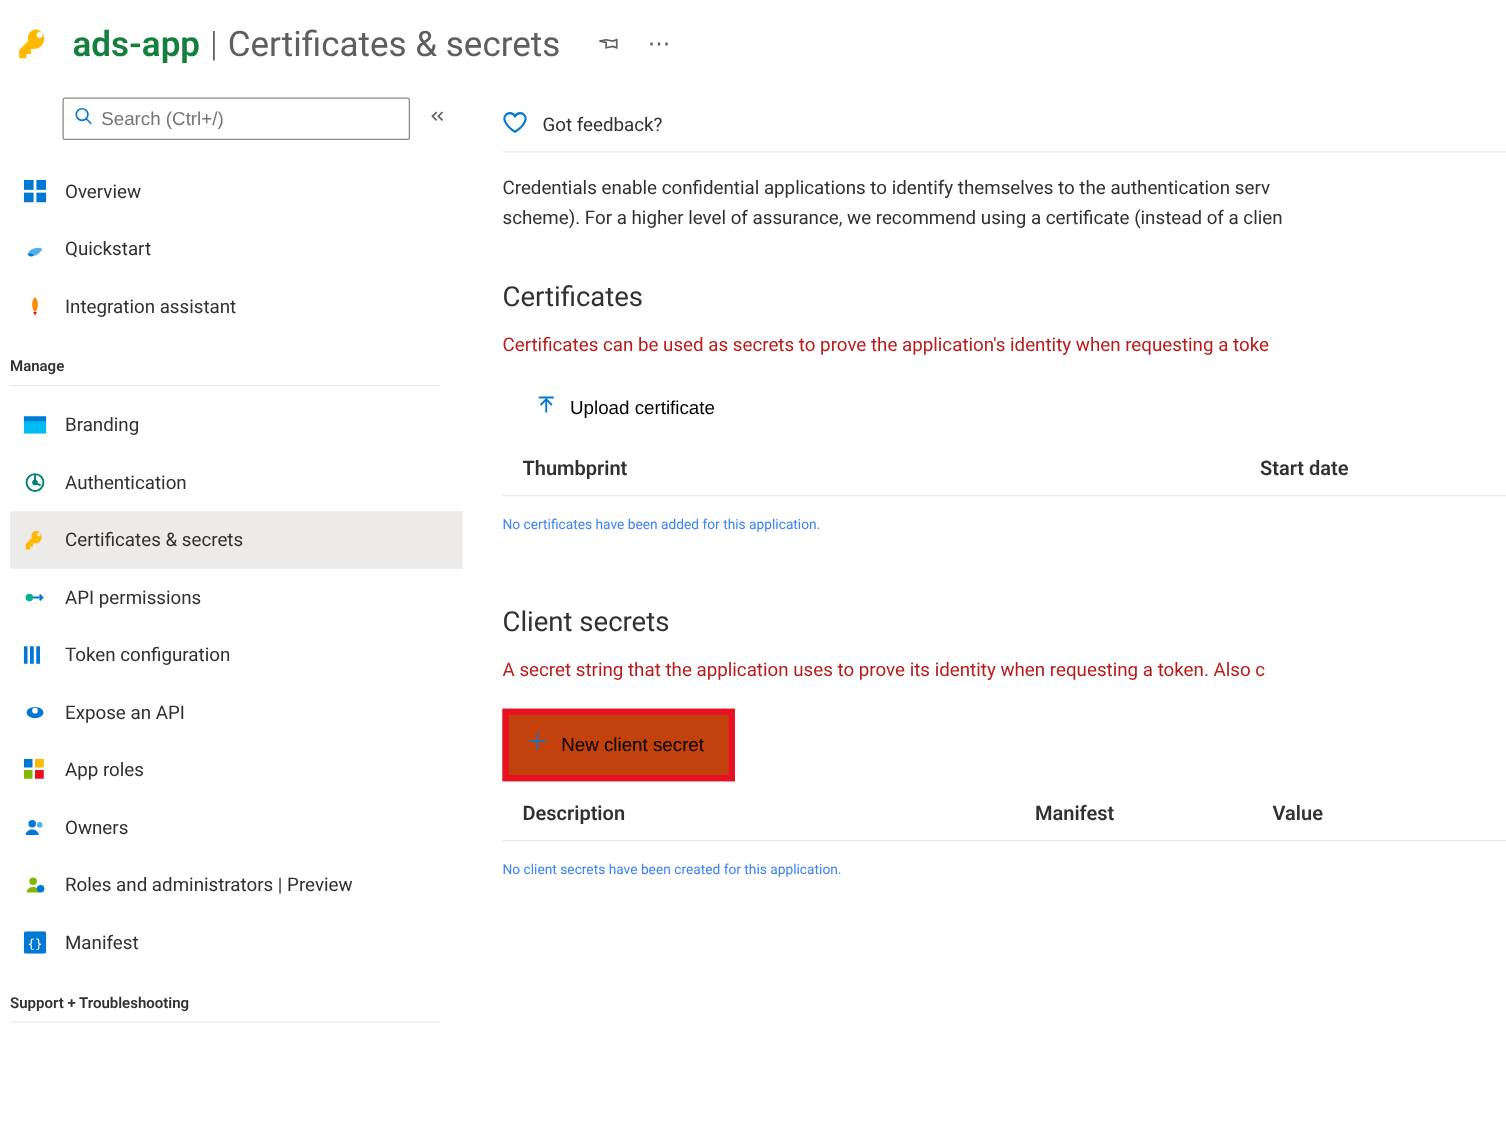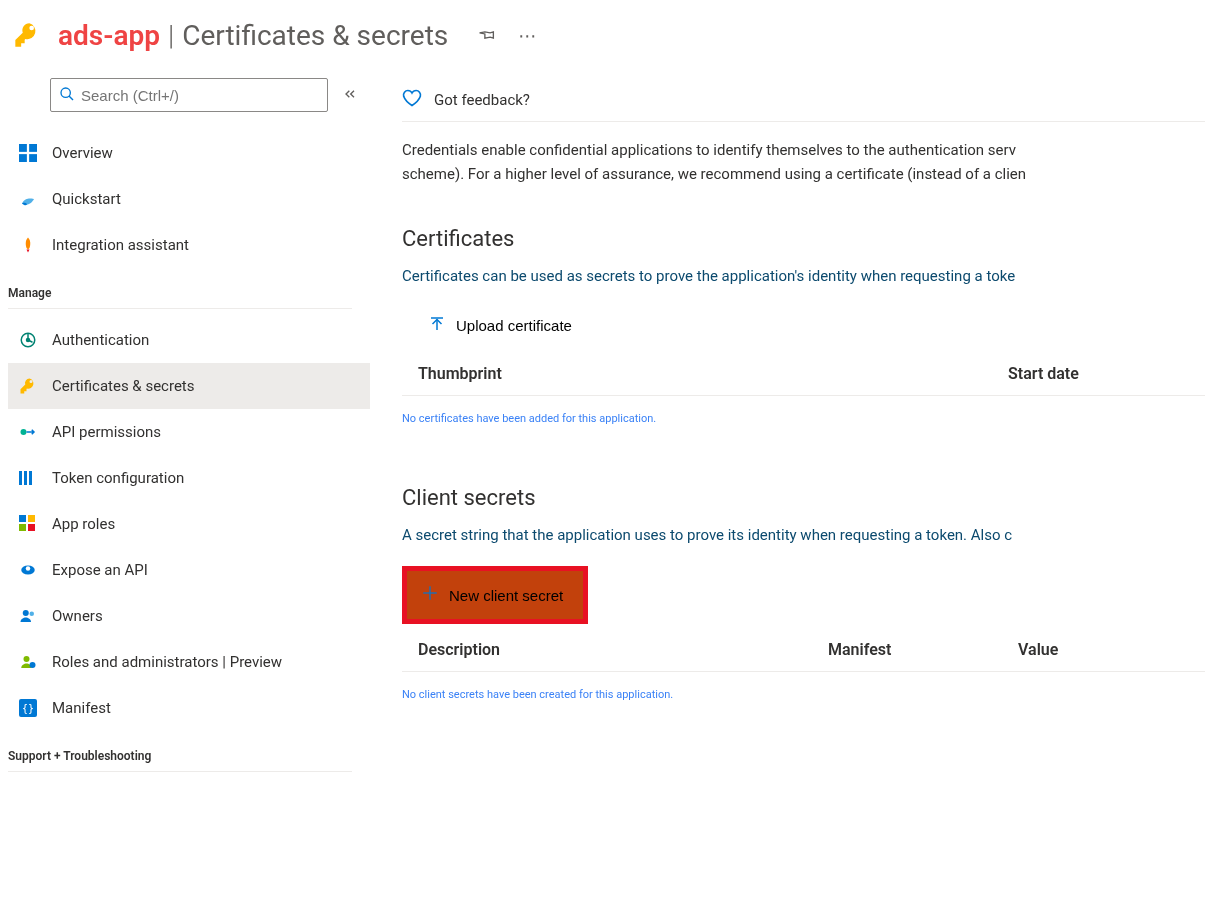--- a/index.html
+++ b/index.html
@@ -20,21 +20,21 @@
   .header-key-icon {
     width: 34px; height: 34px;
     margin-right: 14px;
     display: inline-flex;
     align-items: center;
     justify-content: center;
   }
   .header-title {
     font-size: 28px;
     font-weight: 600;
-    color: #ef4444;
+    color: #15803d;
   }
   .header-subtitle {
     font-size: 28px;
     font-weight: 400;
     color: #605e5c;
   }
   .header-sep {
     font-size: 28px;
     font-weight: 300;
     color: #605e5c;
@@ -147,21 +147,21 @@
   }
 
   .section-title {
     font-size: 22px;
     font-weight: 400;
     color: #323130;
     margin-bottom: 16px;
   }
   .section-desc {
     font-size: 15px;
-    color: #0c4a6e;
+    color: #b91c1c;
     margin-bottom: 22px;
     white-space: nowrap;
   }
 
   .action-btn {
     display: inline-flex;
     align-items: center;
     gap: 10px;
     padding: 8px 14px;
     cursor: pointer;
@@ -271,20 +271,29 @@
             <path fill="#e81123" d="M10 18l2 4 2-4z"></path>
           </svg>
       </span>
       <span>Integration assistant</span>
     </div>
 
     <div class="section-header">Manage</div>
 
     <div class="nav-item">
       <span class="nav-icon">
+        <svg width="18" height="14" viewBox="0 0 18 14">
+            <rect width="18" height="14" fill="#00bcf2"></rect>
+            <rect y="0" width="18" height="4" fill="#0078d4"></rect>
+          </svg>
+      </span>
+      <span>Branding</span>
+    </div>
+    <div class="nav-item">
+      <span class="nav-icon">
         <svg width="18" height="18" viewBox="0 0 24 24" fill="none">
             <circle cx="12" cy="12" r="9" stroke="#008272" stroke-width="2"></circle>
             <path d="M12 3v9l6 3" stroke="#008272" stroke-width="2"></path>
             <circle cx="12" cy="12" r="3" fill="#008272"></circle>
           </svg>
       </span>
       <span>Authentication</span>
     </div>
     <div class="nav-item selected">
       <span class="nav-icon">
@@ -305,40 +314,40 @@
     </div>
     <div class="nav-item">
       <span class="nav-icon">
         <svg width="18" height="18" viewBox="0 0 18 18">
             <rect x="0" y="2" width="3" height="14" fill="#0078d4"></rect>
             <rect x="5" y="2" width="3" height="14" fill="#0078d4"></rect>
             <rect x="10" y="2" width="3" height="14" fill="#0078d4"></rect>
           </svg>
       </span>
       <span>Token configuration</span>
+    </div>
+    <div class="nav-item">
+      <span class="nav-icon">
+        <svg width="18" height="18" viewBox="0 0 24 24">
+            <ellipse cx="12" cy="12" rx="9" ry="6" fill="#0078d4"></ellipse>
+            <circle cx="12" cy="10" r="3" fill="#fff"></circle>
+          </svg>
+      </span>
+      <span>Expose an API</span>
     </div>
     <div class="nav-item">
       <span class="nav-icon">
         <svg width="18" height="18" viewBox="0 0 18 18">
             <rect x="0" y="0" width="7" height="7" fill="#0078d4"></rect>
             <rect x="9" y="0" width="7" height="7" fill="#ffb900"></rect>
             <rect x="0" y="9" width="7" height="7" fill="#7fba00"></rect>
             <rect x="9" y="9" width="7" height="7" fill="#e81123"></rect>
           </svg>
       </span>
       <span>App roles</span>
-    </div>
-    <div class="nav-item">
-      <span class="nav-icon">
-        <svg width="18" height="18" viewBox="0 0 24 24">
-            <ellipse cx="12" cy="12" rx="9" ry="6" fill="#0078d4"></ellipse>
-            <circle cx="12" cy="10" r="3" fill="#fff"></circle>
-          </svg>
-      </span>
-      <span>Expose an API</span>
     </div>
     <div class="nav-item">
       <span class="nav-icon">
         <svg width="18" height="18" viewBox="0 0 24 24">
             <circle cx="9" cy="8" r="4" fill="#0078d4"></circle>
             <path d="M2 20c0-4 4-6 7-6s7 2 7 6" fill="#0078d4"></path>
             <circle cx="17" cy="9" r="3" fill="#50b0e8"></circle>
           </svg>
       </span>
       <span>Owners</span>

